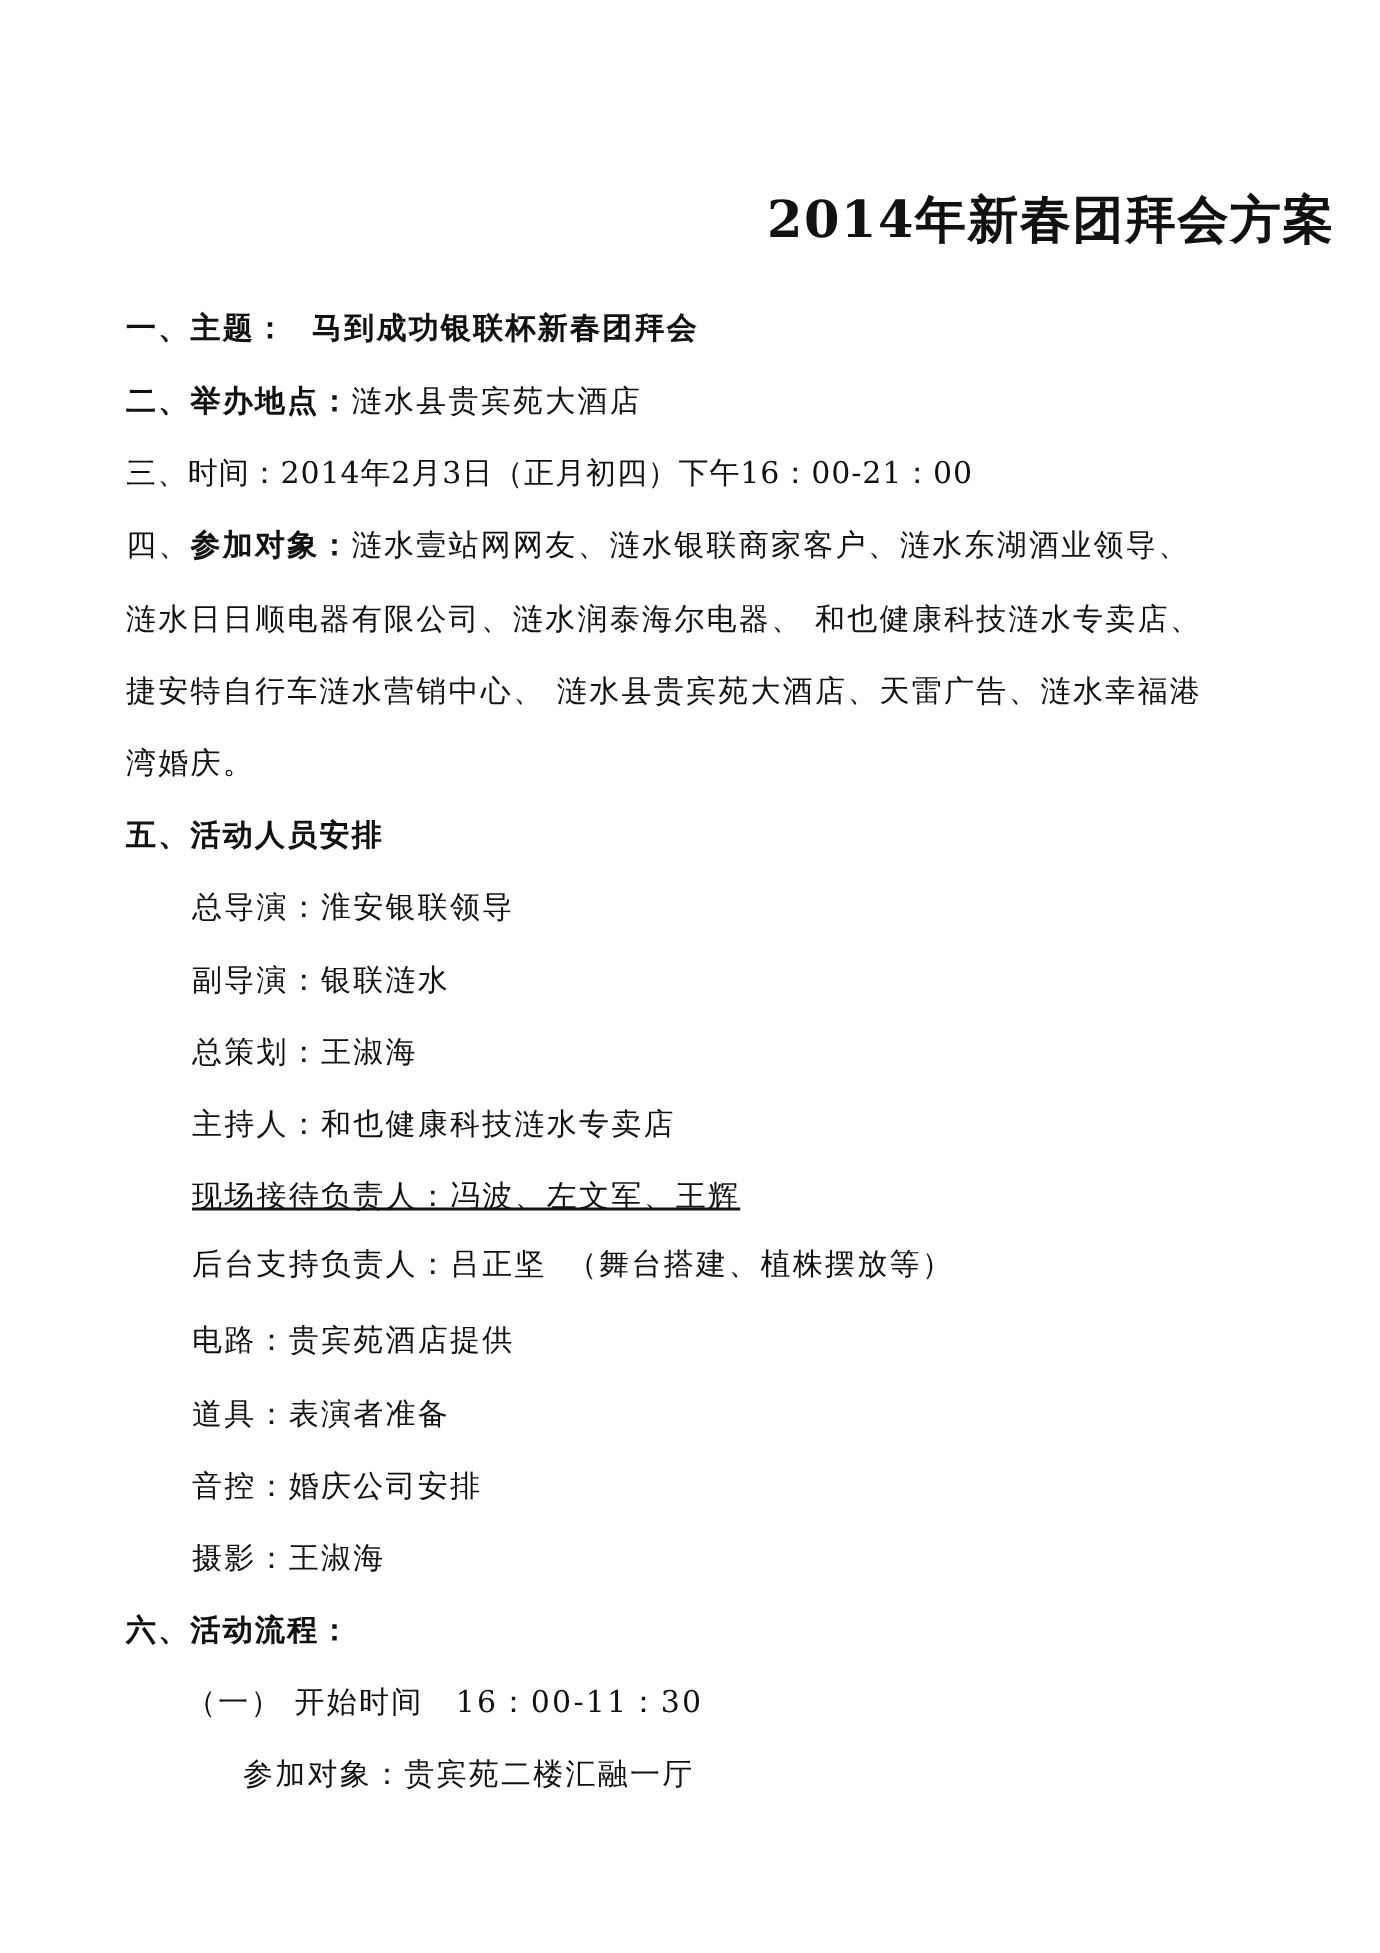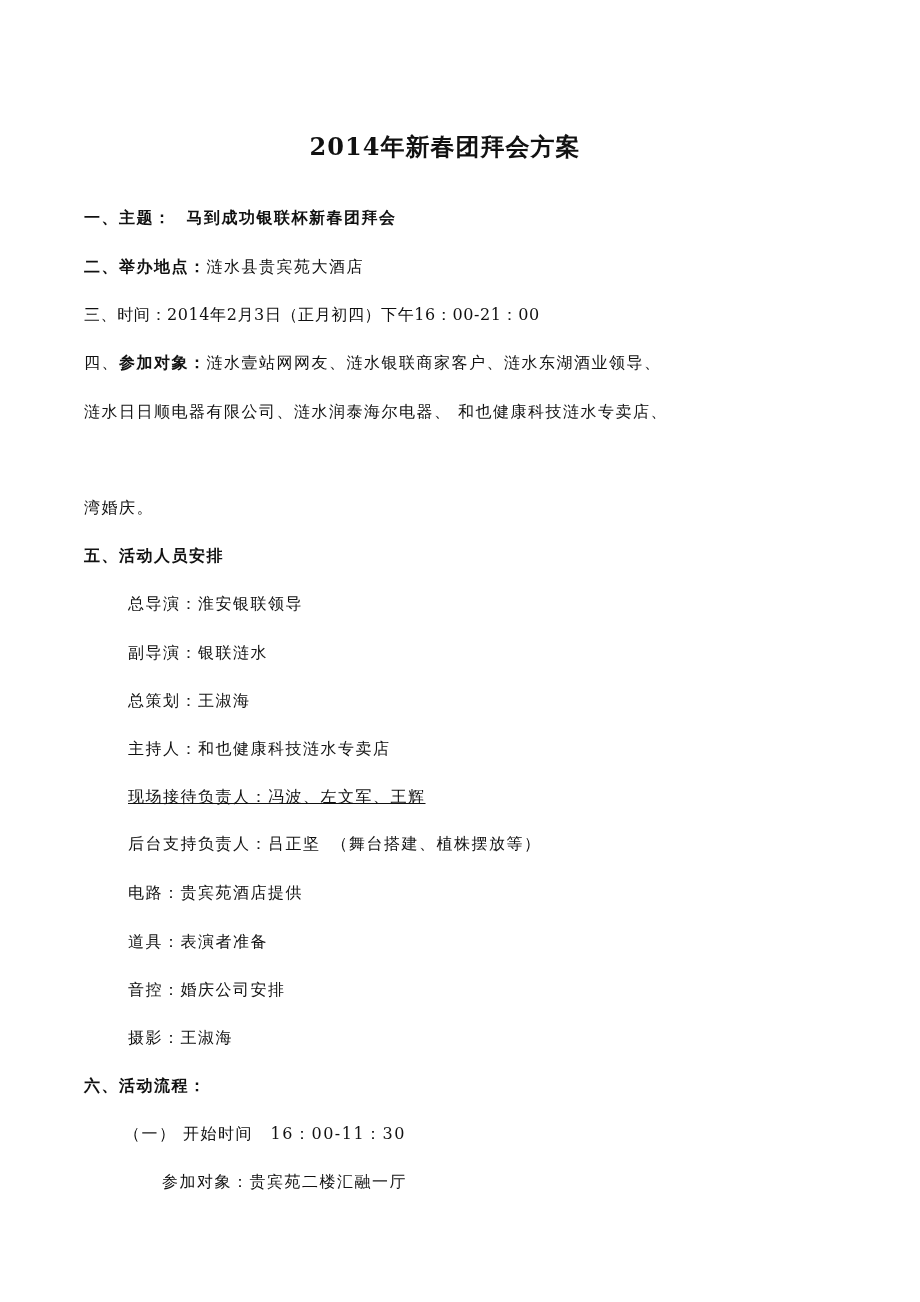--- a/index.html
+++ b/index.html
@@ -20,30 +20,30 @@
       left: 0;
       top: 0;
       width: 920px;
       height: 1302px;
     }
     .title {
       position: absolute;
       left: 0;
       top: 124px;
       width: 890px;
-      text-align: center;
-      font-size: 24px;
+      text-align: right;
+      font-size: 34px;
       font-weight: bold;
       letter-spacing: 1px;
       line-height: 46px;
     }
     .line {
       position: absolute;
       left: 84px;
-      font-size: 16px;
+      font-size: 20px;
       line-height: 30px;
       white-space: nowrap;
       letter-spacing: 1.5px;
     }
     .b { font-weight: bold; }
     .indent1 { left: 128px; }
     .indent2 { left: 124px; }
     .indent3 { left: 162px; }
   </style>
 </head>
@@ -61,20 +61,21 @@
   <div class="line" style="top:252px;">
     <span class="b">二、举办地点：</span><span>涟水县贵宾苑大酒店</span>
   </div>
 
   <div class="line" style="top:300px; letter-spacing:0.6px;">三、时间：2014年2月3日（正月初四）下午16：00-21：00</div>
 
   <div class="line" style="top:348px;text-align:right;">
     <span>四、</span><span class="b">参加对象：</span><span>涟水壹站网网友、涟水银联商家客户、涟水东湖酒业领导、</span>
   </div>
   <div class="line" style="top:397px;">涟水日日顺电器有限公司、涟水润泰海尔电器、 和也健康科技涟水专卖店、</div>
+  <div class="line" style="top:445px;">捷安特自行车涟水营销中心、 涟水县贵宾苑大酒店、天雷广告、涟水幸福港</div>
   <div class="line" style="top:493px;">湾婚庆。</div>
 
   <div class="line b" style="top:541px;">五、活动人员安排</div>
 
   <div class="line indent1" style="top:589px;">总导演：淮安银联领导</div>
   <div class="line indent1" style="top:638px;">副导演：银联涟水</div>
   <div class="line indent1" style="top:686px;">总策划：王淑海</div>
   <div class="line indent1" style="top:734px;">主持人：和也健康科技涟水专卖店</div>
   <div class="line indent1" style="top:782px;text-decoration:underline;">现场接待负责人：冯波、左文军、王辉</div>
   <div class="line indent1" style="top:830px;font-family:Liberation Mono, monospace;">后台支持负责人：吕正坚 （舞台搭建、植株摆放等）</div>

